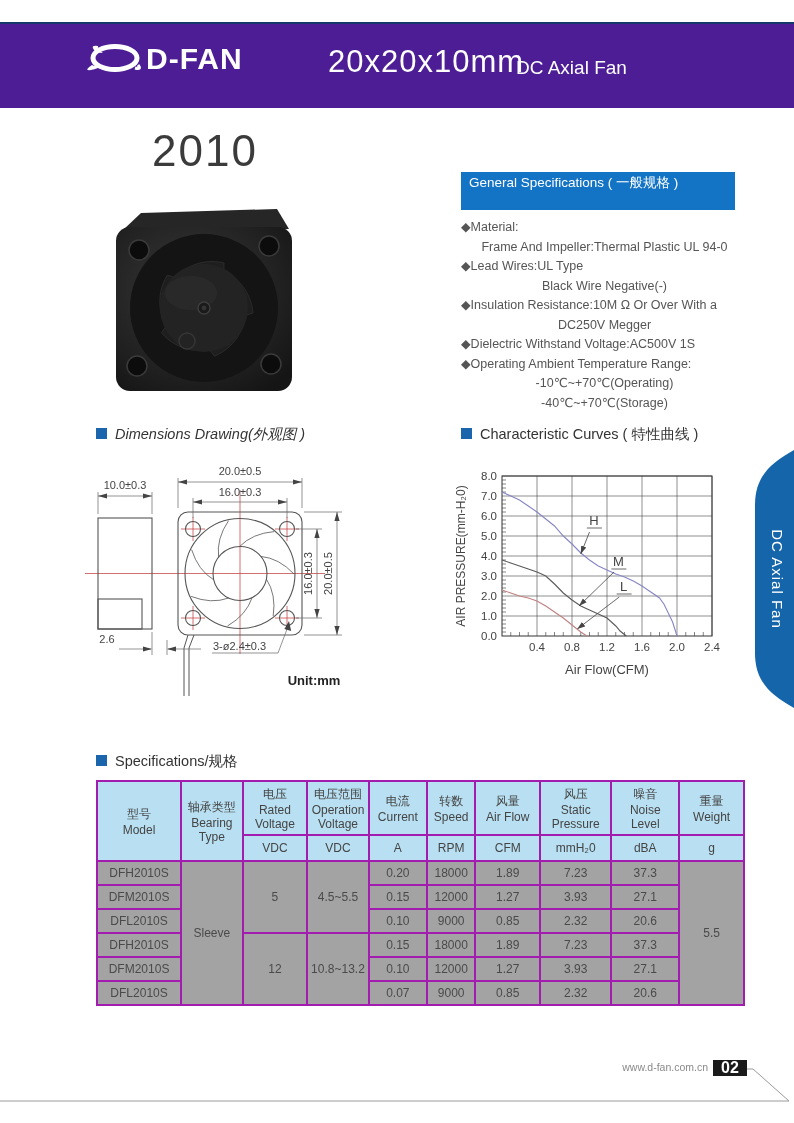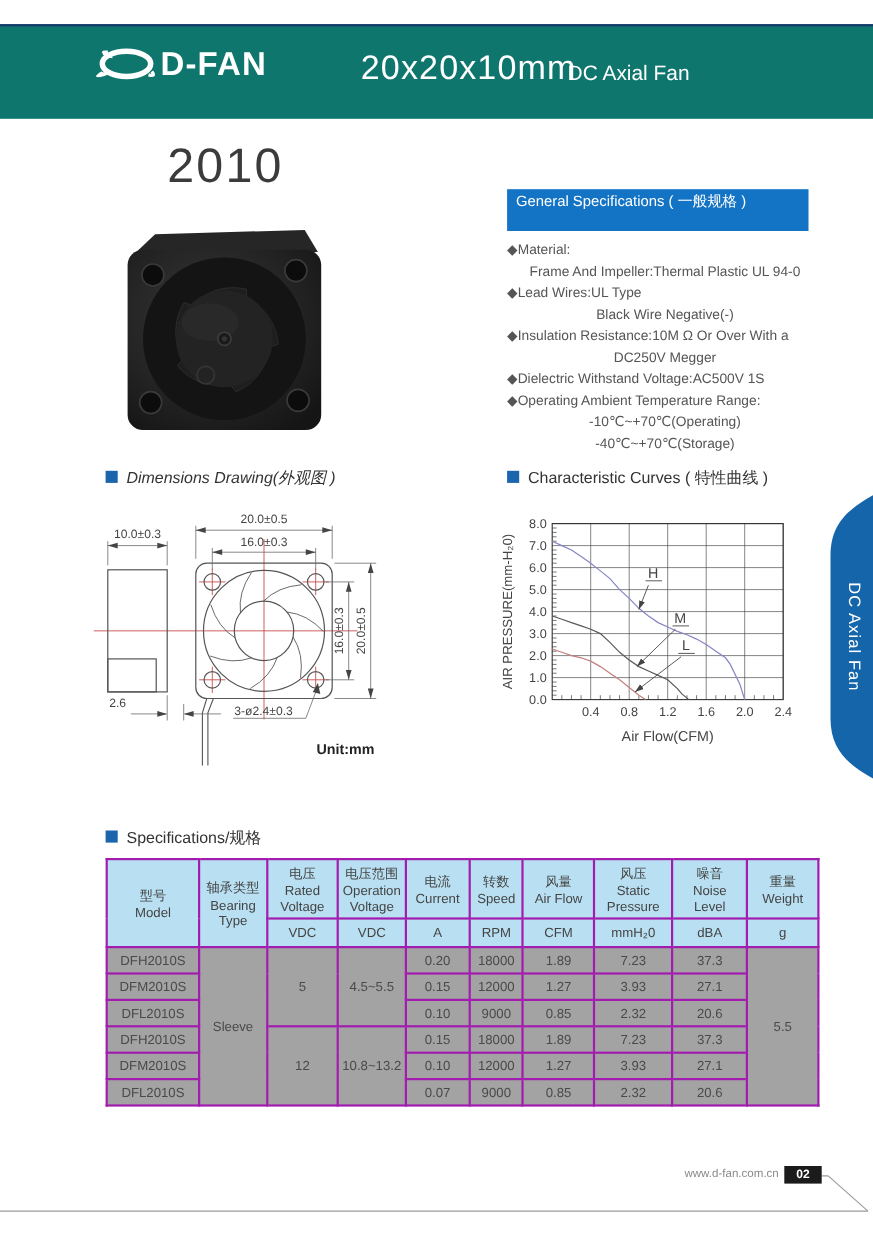--- a/index.html
+++ b/index.html
@@ -1,20 +1,20 @@
 <!DOCTYPE html>
 <html><head>
 <meta charset="utf-8">
 <style>
   html,body{margin:0;padding:0;background:#e8e8e8;}
   .page{position:relative;width:794px;height:1123px;background:#ffffff;margin:0 auto;
         font-family:"Liberation Sans","DejaVu Sans",sans-serif;overflow:hidden;}
 
   
-  .band{position:absolute;left:0;top:22px;width:794px;height:84px;background:#0f766e;
+  .band{position:absolute;left:0;top:22px;width:794px;height:84px;background:#4c1d95;
         border-top:2px solid #16396b;}
   .logo-swoosh{position:absolute;left:84px;top:14px;width:60px;height:42px;}
   .brand{position:absolute;left:146px;top:18px;color:#fff;font-size:30px;font-weight:bold;letter-spacing:1px;}
   .size-title{position:absolute;left:290px;top:20px;color:#fff;font-size:31px;font-weight:normal;letter-spacing:1px;margin-left:38px;}
   .band-sub{position:absolute;left:516px;top:33px;color:#fff;font-size:19px;}
 
   
   .model-heading{position:absolute;left:152px;top:126px;font-size:44px;color:#3b3b3b;letter-spacing:2px;}
   .fan-photo{position:absolute;left:103px;top:200px;width:202px;height:196px;}
 
@@ -47,21 +47,21 @@
   .spec-table th{background:#b9e0f2;font-weight:normal;color:#444;}
   .spec-table .hrow1 th{height:52px;}
   .spec-table .hrow2 th{height:24px;margin-top:16px;}
   .spec-table td{height:22px;background:#a3a3a3;}
 
   
   .footer-svg{position:absolute;left:0;top:1048px;width:794px;height:60px;}
   .site{position:absolute;left:590px;top:1061px;width:118px;text-align:right;
         font-size:10.5px;color:#8a8a8a;}
   .page-badge{position:absolute;left:713px;top:1060px;width:34px;height:16px;background:#1b1b1b;
-        color:#fff;font-size:11px;font-weight:bold;text-align:center;line-height:16px;}
+        color:#fff;font-size:16px;font-weight:bold;text-align:center;line-height:16px;}
 </style>
 </head>
 <body>
 
 <div class="page">
 
   <div class="band">
     <svg class="logo-swoosh" viewBox="0 0 60 42">
       <ellipse cx="31" cy="20" rx="22" ry="11.5" fill="none" stroke="#ffffff" stroke-width="5"></ellipse>
       <path d="M8,27 Q-1,33 7,32 Q14,31 18,27 Q11,29 8,27 Z" fill="#ffffff"></path>

